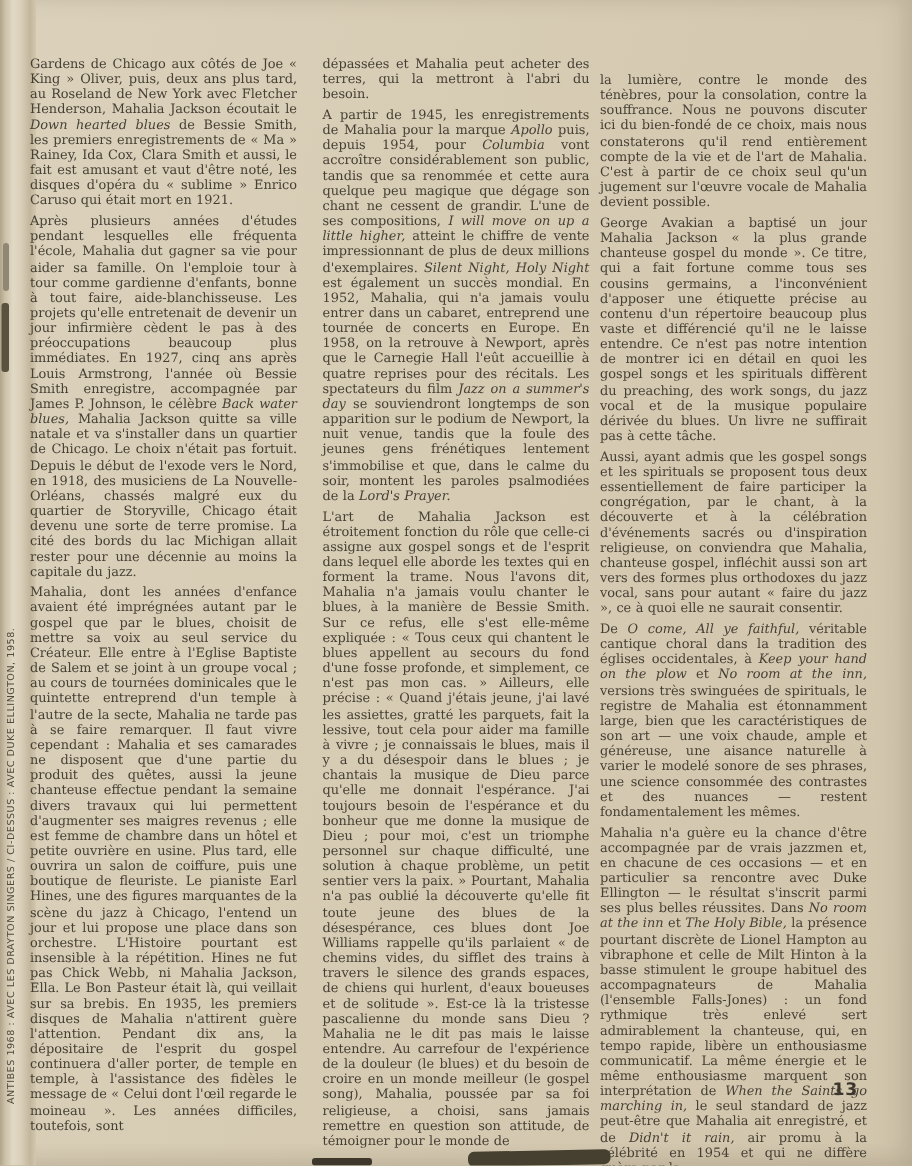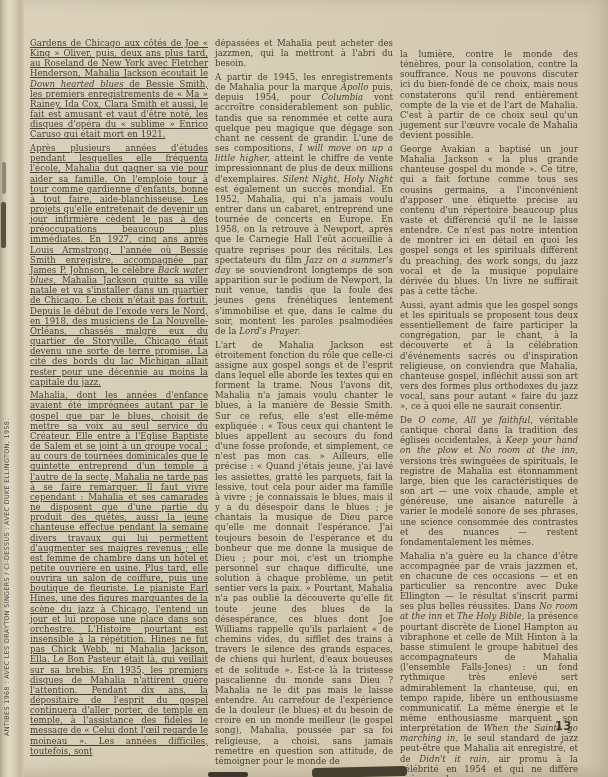--- a/index.html
+++ b/index.html
@@ -22,21 +22,21 @@
   .col {
     position: absolute; top: 38px; width: 178px; color: #463f34;
   }
   .col p {
     margin: 0 0 3.5px 0;
     font-size: 8.6px; line-height: 10.15px;
     text-align: justify;
     hyphens: auto; -webkit-hyphens: auto;
     word-spacing: 0.2px;
   }
-  #col1 { left: 30px; text-decoration: underline; }
+  #col1 { left: 20px; }
   #col2 { left: 215px; }
   #col3 { left: 400px; margin-top: 11px; }
   .col i { font-style: italic; }
   .page-number {
     position: absolute; top: 719px; right: 36px;
     font-family: "DejaVu Sans", "Liberation Sans", sans-serif;
     font-weight: bold; font-size: 11.5px; letter-spacing: 0.5px;
     color: #3c362c;
   }
   .spine-caption {
@@ -64,21 +64,21 @@
   <div class="artifact art-bottom-2"></div>
 
   <div class="spine-caption">ANTIBES 1968 : AVEC LES DRAYTON SINGERS / CI-DESSUS : AVEC DUKE ELLINGTON, 1958.</div>
 
   <div id="col1" class="col">
       <p><span>Gardens de Chicago aux côtés de Joe « King » Oliver, puis, deux ans plus tard, au Roseland de New York avec Fletcher Henderson, Mahalia Jackson écoutait le </span><i>Down hearted blues</i><span> de Bessie Smith, les premiers enregistrements de « Ma » Rainey, Ida Cox, Clara Smith et aussi, le fait est amusant et vaut d'être noté, les disques d'opéra du « sublime » Enrico Caruso qui était mort en 1921.</span></p>
       <p><span>Après plusieurs années d'études pendant lesquelles elle fréquenta l'école, Mahalia dut gagner sa vie pour aider sa famille. On l'emploie tour à tour comme gardienne d'enfants, bonne à tout faire, aide-blanchisseuse. Les projets qu'elle entretenait de devenir un jour infirmière cèdent le pas à des préoccupations beaucoup plus immédiates. En 1927, cinq ans après Louis Armstrong, l'année où Bessie Smith enregistre, accompagnée par James P. Johnson, le célèbre </span><i>Back water blues,</i><span> Mahalia Jackson quitte sa ville natale et va s'installer dans un quartier de Chicago. Le choix n'était pas fortuit. Depuis le début de l'exode vers le Nord, en 1918, des musiciens de La Nouvelle-Orléans, chassés malgré eux du quartier de Storyville, Chicago était devenu une sorte de terre promise. La cité des bords du lac Michigan allait rester pour une décennie au moins la capitale du jazz.</span></p>
       <p><span>Mahalia, dont les années d'enfance avaient été imprégnées autant par le gospel que par le blues, choisit de mettre sa voix au seul service du Créateur. Elle entre à l'Eglise Baptiste de Salem et se joint à un groupe vocal ; au cours de tournées dominicales que le quintette entreprend d'un temple à l'autre de la secte, Mahalia ne tarde pas à se faire remarquer. Il faut vivre cependant : Mahalia et ses camarades ne disposent que d'une partie du produit des quêtes, aussi la jeune chanteuse effectue pendant la semaine divers travaux qui lui permettent d'augmenter ses maigres revenus ; elle est femme de chambre dans un hôtel et petite ouvrière en usine. Plus tard, elle ouvrira un salon de coiffure, puis une boutique de fleuriste. Le pianiste Earl Hines, une des figures marquantes de la scène du jazz à Chicago, l'entend un jour et lui propose une place dans son orchestre. L'Histoire pourtant est insensible à la répétition. Hines ne fut pas Chick Webb, ni Mahalia Jackson, Ella. Le Bon Pasteur était là, qui veillait sur sa brebis. En 1935, les premiers disques de Mahalia n'attirent guère l'attention. Pendant dix ans, la dépositaire de l'esprit du gospel continuera d'aller porter, de temple en temple, à l'assistance des fidèles le message de « Celui dont l'œil regarde le moineau ». Les années difficiles, toutefois, sont</span></p>
     </div>
   <div id="col2" class="col">
-      <p><span>dépassées et Mahalia peut acheter des jazzmen, qui la mettront à l'abri du besoin.</span></p>
+      <p><span>dépassées et Mahalia peut acheter des terres, qui la mettront à l'abri du besoin.</span></p>
       <p><span>A partir de 1945, les enregistrements de Mahalia pour la marque </span><i>Apollo</i><span> puis, depuis 1954, pour </span><i>Columbia</i><span> vont accroître considérablement son public, tandis que sa renommée et cette aura quelque peu magique que dégage son chant ne cessent de grandir. L'une de ses compositions, </span><i>I will move on up a little higher,</i><span> atteint le chiffre de vente impressionnant de plus de deux millions d'exemplaires. </span><i>Silent Night, Holy Night</i><span> est également un succès mondial. En 1952, Mahalia, qui n'a jamais voulu entrer dans un cabaret, entreprend une tournée de concerts en Europe. En 1958, on la retrouve à Newport, après que le Carnegie Hall l'eût accueillie à quatre reprises pour des récitals. Les spectateurs du film </span><i>Jazz on a summer's day</i><span> se souviendront longtemps de son apparition sur le podium de Newport, la nuit venue, tandis que la foule des jeunes gens frénétiques lentement s'immobilise et que, dans le calme du soir, montent les paroles psalmodiées de la </span><i>Lord's Prayer.</i></p>
       <p><span>L'art de Mahalia Jackson est étroitement fonction du rôle que celle-ci assigne aux gospel songs et de l'esprit dans lequel elle aborde les textes qui en forment la trame. Nous l'avons dit, Mahalia n'a jamais voulu chanter le blues, à la manière de Bessie Smith. Sur ce refus, elle s'est elle-même expliquée : « Tous ceux qui chantent le blues appellent au secours du fond d'une fosse profonde, et simplement, ce n'est pas mon cas. » Ailleurs, elle précise : « Quand j'étais jeune, j'ai lavé les assiettes, gratté les parquets, fait la lessive, tout cela pour aider ma famille à vivre ; je connaissais le blues, mais il y a du désespoir dans le blues ; je chantais la musique de Dieu parce qu'elle me donnait l'espérance. J'ai toujours besoin de l'espérance et du bonheur que me donne la musique de Dieu ; pour moi, c'est un triomphe personnel sur chaque difficulté, une solution à chaque problème, un petit sentier vers la paix. » Pourtant, Mahalia n'a pas oublié la découverte qu'elle fit toute jeune des blues de la désespérance, ces blues dont Joe Williams rappelle qu'ils parlaient « de chemins vides, du sifflet des trains à travers le silence des grands espaces, de chiens qui hurlent, d'eaux boueuses et de solitude ». Est-ce là la tristesse pascalienne du monde sans Dieu ? Mahalia ne le dit pas mais le laisse entendre. Au carrefour de l'expérience de la douleur (le blues) et du besoin de croire en un monde meilleur (le gospel song), Mahalia, poussée par sa foi religieuse, a choisi, sans jamais remettre en question son attitude, de témoigner pour le monde de</span></p>
     </div>
   <div id="col3" class="col">
       <p><span>la lumière, contre le monde des ténèbres, pour la consolation, contre la souffrance. Nous ne pouvons discuter ici du bien-fondé de ce choix, mais nous constaterons qu'il rend entièrement compte de la vie et de l'art de Mahalia. C'est à partir de ce choix seul qu'un jugement sur l'œuvre vocale de Mahalia devient possible.</span></p>
       <p><span>George Avakian a baptisé un jour Mahalia Jackson « la plus grande chanteuse gospel du monde ». Ce titre, qui a fait fortune comme tous ses cousins germains, a l'inconvénient d'apposer une étiquette précise au contenu d'un répertoire beaucoup plus vaste et différencié qu'il ne le laisse entendre. Ce n'est pas notre intention de montrer ici en détail en quoi les gospel songs et les spirituals diffèrent du preaching, des work songs, du jazz vocal et de la musique populaire dérivée du blues. Un livre ne suffirait pas à cette tâche.</span></p>
       <p><span>Aussi, ayant admis que les gospel songs et les spirituals se proposent tous deux essentiellement de faire participer la congrégation, par le chant, à la découverte et à la célébration d'événements sacrés ou d'inspiration religieuse, on conviendra que Mahalia, chanteuse gospel, infléchit aussi son art vers des formes plus orthodoxes du jazz vocal, sans pour autant « faire du jazz », ce à quoi elle ne saurait consentir.</span></p>
       <p><span>De </span><i>O come, All ye faithful,</i><span> véritable cantique choral dans la tradition des églises occidentales, à </span><i>Keep your hand on the plow</i><span> et </span><i>No room at the inn,</i><span> versions très swinguées de spirituals, le registre de Mahalia est étonnamment large, bien que les caractéristiques de son art — une voix chaude, ample et généreuse, une aisance naturelle à varier le modelé sonore de ses phrases, une science consommée des contrastes et des nuances — restent fondamentalement les mêmes.</span></p>
       <p><span>Mahalia n'a guère eu la chance d'être accompagnée par de vrais jazzmen et, en chacune de ces occasions — et en particulier sa rencontre avec Duke Ellington — le résultat s'inscrit parmi ses plus belles réussites. Dans </span><i>No room at the inn</i><span> et </span><i>The Holy Bible,</i><span> la présence pourtant discrète de Lionel Hampton au vibraphone et celle de Milt Hinton à la basse stimulent le groupe habituel des accompagnateurs de Mahalia (l'ensemble Falls-Jones) : un fond rythmique très enlevé sert admirablement la chanteuse, qui, en tempo rapide, libère un enthousiasme communicatif. La même énergie et le même enthousiasme marquent son interprétation de </span><i>When the Saints go marching in,</i><span> le seul standard de jazz peut-être que Mahalia ait enregistré, et de </span><i>Didn't it rain,</i><span> air promu à la célébrité en 1954 et qui ne diffère guère par la</span></p>
     </div>

